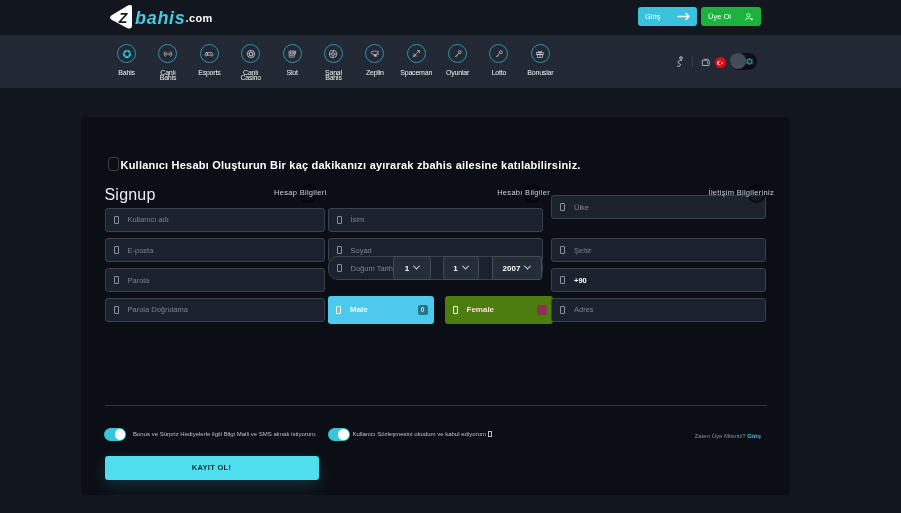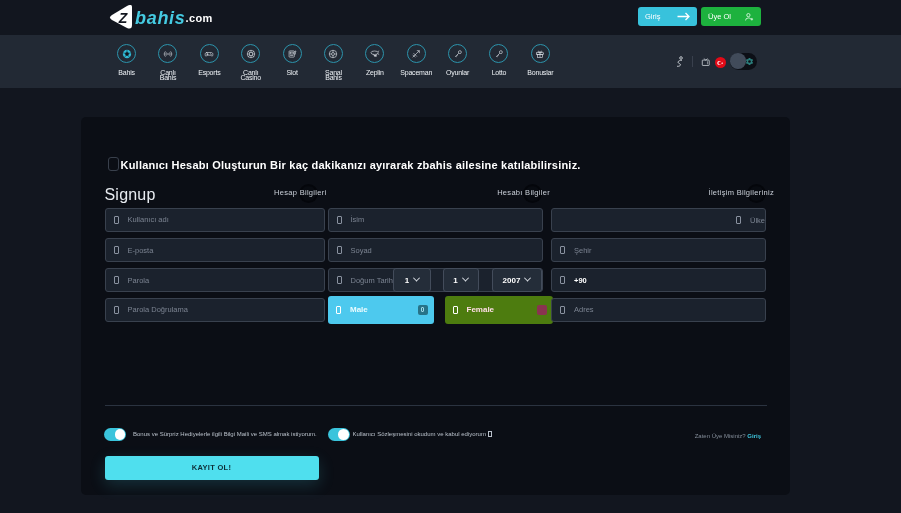--- a/index.html
+++ b/index.html
@@ -200,39 +200,39 @@
     <div class="col" style="left:23.5px;width:220px;">
       <div class="input" style="top:90.5px;"><span class="tofu"></span>Kullanıcı adı</div>
       <div class="input" style="top:121px;"><span class="tofu"></span>E-posta</div>
       <div class="input" style="top:151px;"><span class="tofu"></span>Parola</div>
       <div class="input" style="top:180.5px;"><span class="tofu"></span>Parola Doğrulama</div>
     </div>
 
     <div class="col" style="left:246.5px;width:215px;">
       <div class="input" style="top:90.5px;"><span class="tofu"></span>İsim</div>
       <div class="input" style="top:121px;"><span class="tofu"></span>Soyad</div>
-      <div class="input" style="top:151px;"><span class="tofu"></span>Doğum Tarihi
+      <div class="input" style="top:139px;border-radius:10px;"><span class="tofu"></span>Doğum Tarihi
         <div class="sel" style="left:64.5px;width:38px;">1<span class="chev"></span></div>
         <div class="sel" style="left:114px;width:36px;">1<span class="chev"></span></div>
         <div class="sel" style="left:163px;width:50px;">2007<span class="chev"></span></div>
       </div>
       <div class="gbtn" style="left:0.5px;width:106px;background:#4dc9ee;color:#eafcff;">
         <span class="tofu" style="border-color:#fff;"></span>Male
         <div style="position:absolute;right:6px;top:8.5px;width:10px;height:10px;background:#277388;border-radius:2px;">
             <div style="position:absolute;left:3px;top:2px;width:3px;height:5px;border:0.8px solid #9fd8e5;border-radius:1px;"></div>
           </div>
       </div>
       <div class="gbtn" style="left:117px;width:108px;background:#4d7c0f;color:#ffdde6;">
         <span class="tofu" style="border-color:#fff;"></span>Female
         <div style="position:absolute;right:6px;top:8.5px;width:10px;height:10px;background:#8a3350;border-radius:2px;"></div>
       </div>
     </div>
 
     <div class="col" style="left:470px;width:215px;">
-      <div class="input" style="top:91px;justify-content:flex-end;"><span class="tofu"></span>Ülke</div>
+      <div class="input" style="top:78px;"><span class="tofu"></span>Ülke</div>
       <div class="input" style="top:121px;"><span class="tofu"></span>Şehir</div>
       <div class="input" style="top:151px;color:#fff;font-weight:bold;"><span class="tofu"></span>+90</div>
       <div class="input" style="top:180.5px;"><span class="tofu"></span>Adres</div>
     </div>
 
     <div style="position:absolute;left:23.5px;top:288px;width:662px;height:1px;background:#2b3340;"></div>
 
     <div class="toggle" style="left:23.4px;top:311px;"></div>
     <div class="smalltext" style="left:52px;top:313.5px;">Bonus ve Sürpriz Hediyelerle ilgili Bilgi Maili ve SMS almak istiyorum.</div>
     <div class="toggle" style="left:246.5px;top:311px;"></div>

